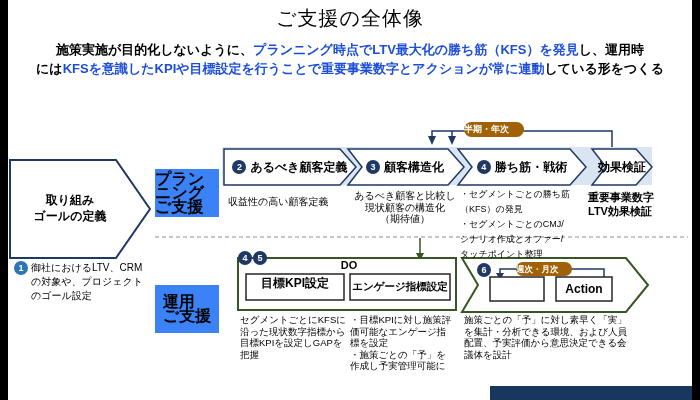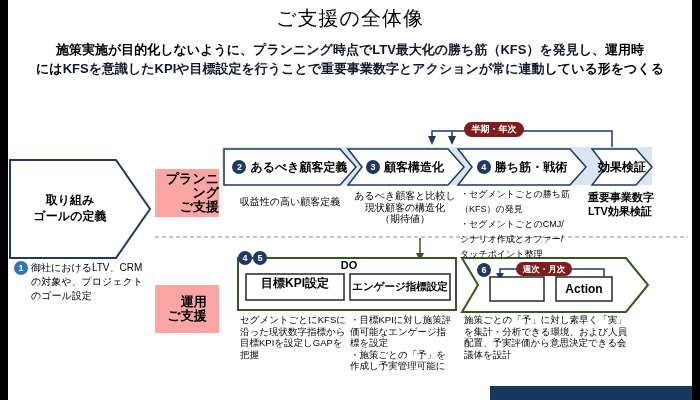--- a/index.html
+++ b/index.html
@@ -1,29 +1,29 @@
 <!DOCTYPE html>
 <html><head>
 <meta charset="utf-8">
 <style>
   *{margin:0;padding:0;box-sizing:border-box}
   body{background:#555;font-family:"Liberation Sans","DejaVu Sans",sans-serif}
   .slide{position:relative;width:700px;height:400px;background:#fff;overflow:hidden;margin:0 auto}
   .abs{position:absolute}
   .preline{white-space:pre-line}
-  .red{color:#0f172a}
+  .red{color:#1d4ed8}
   .num{display:inline-flex;flex:none;width:14px;height:14px;border-radius:50%;background:#1f3864;color:#fff;
        font-size:9px;font-weight:bold;align-items:center;justify-content:center;line-height:14px}
   .num.lt{background:#2e75b6}
-  .pill{background:#7f1d1d;color:#fff;border-radius:8px;text-align:center;font-weight:bold}
+  .pill{background:#a16207;color:#fff;border-radius:8px;font-weight:bold}
   .steplab{display:flex;align-items:center;justify-content:center;gap:4px;font-weight:bold;font-size:12px;height:16px}
   .boxlab{display:flex;align-items:center;justify-content:center;font-weight:bold;text-align:center}
   .desc{font-size:9.5px;line-height:11.5px;color:#000}
-  .rowlab{background:#fca5a5;display:flex;align-items:center;justify-content:center;text-align:right;
-          font-weight:bold;font-size:13px;line-height:14px;color:#000}
+  .rowlab{background:#3b82f6;display:flex;align-items:center;justify-content:center;text-align:left;
+          font-weight:bold;font-size:16px;line-height:14px;color:#000}
   .leadline{white-space:nowrap;font-weight:bold;font-size:13px;line-height:19px}
 </style>
 </head>
 <body>
 
 <div class="slide">
 
   <svg class="abs" style="left:0;top:0" width="700" height="400" viewBox="0 0 700 400">
 
     <rect x="222" y="147" width="430" height="38" fill="#dbe5f1"></rect>
@@ -83,21 +83,21 @@
   <div class="abs steplab" style="left:352px;top:159px;width:106px">
     <span class="num">3</span>
     <span>顧客構造化</span>
   </div>
   <div class="abs steplab" style="left:464px;top:159px;width:116px">
     <span class="num">4</span>
     <span>勝ち筋・戦術</span>
   </div>
   <div class="abs" style="left:596px;top:159px;width:52px;text-align:center;font-weight:bold;font-size:12px">効果検証</div>
 
-  <div class="abs desc" style="left:228px;top:196px;width:124px;text-align:center;font-size:10px">収益性の高い顧客定義</div>
+  <div class="abs desc" style="left:228px;top:196px;width:124px;text-align:left;font-size:10px">収益性の高い顧客定義</div>
   <div class="abs desc preline" style="left:350px;top:190px;width:110px;text-align:center;font-size:10px">あるべき顧客と比較し
 現状顧客の構造化
 （期待値）</div>
   <div class="abs desc preline" style="left:460px;top:187px;width:126px;font-size:9px;line-height:15px">・セグメントごとの勝ち筋
 （KFS）の発見
 ・セグメントごとのCMJ/
 シナリオ作成とオファー/
 タッチポイント整理</div>
   <div class="abs preline" style="left:588px;top:190px;width:100px;font-size:11px;font-weight:bold;line-height:14px">重要事業数字
 LTV効果検証</div>

